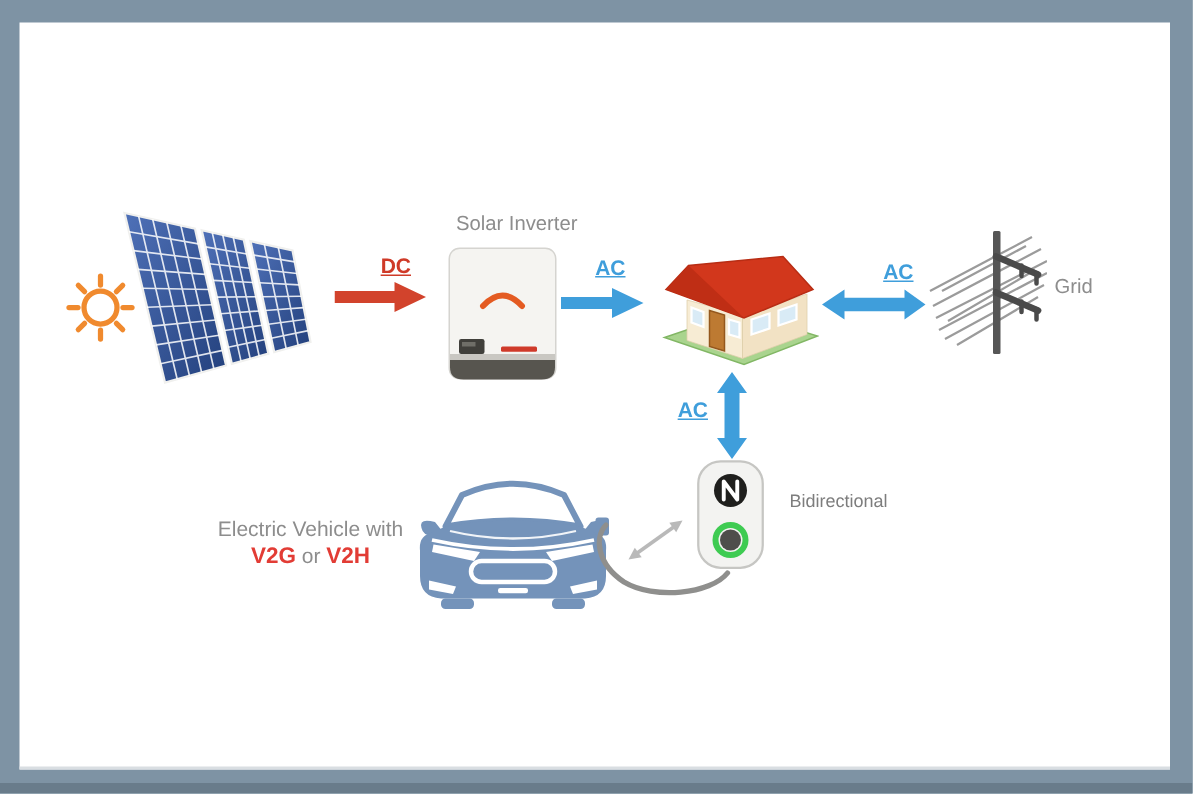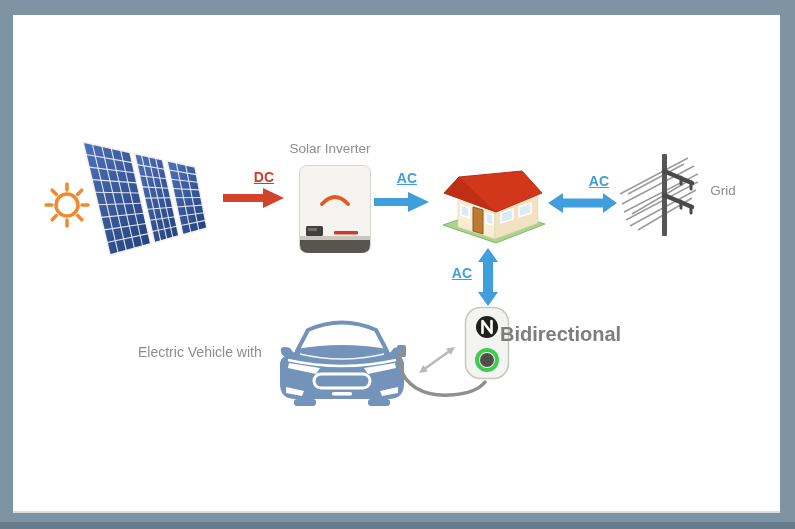--- a/index.html
+++ b/index.html
@@ -2,26 +2,26 @@
 <html><head>
 <meta charset="utf-8">
 <style>
   html,body{margin:0;padding:0;background:#7e93a4;}
   .stage{position:relative;width:795px;height:529px;background:#7e93a4;overflow:hidden;
          font-family:"Liberation Sans", sans-serif;}
   .abs{position:absolute;}
   .canvas{position:absolute;left:13px;top:15px;width:767px;height:496px;background:#ffffff;
           border-bottom:2px solid #d9dee2;}
   .bottom-shade{position:absolute;left:0;bottom:0;width:795px;height:7px;background:#697c8b;}
-  .nlabel{color:#8d8d8d;font-size:13.5px;text-align:center;line-height:15px;}
+  .nlabel{color:#8d8d8d;font-size:13.5px;text-align:right;line-height:15px;}
   .flow-label{font-weight:bold;font-size:14px;text-align:right;line-height:15px;text-decoration:underline;}
   .dc-c{color:#cf3a28;}
   .ac-c{color:#3f9edb;}
-  .charger-label{color:#7d7d7d;font-weight:bold;font-size:20px;text-align:center;line-height:17px;}
-  .ev-text{color:#8d8d8d;font-size:14px;text-align:left;line-height:18px;}
+  .charger-label{color:#7d7d7d;font-weight:normal;font-size:12px;text-align:center;line-height:17px;}
+  .ev-text{color:#8d8d8d;font-size:14px;text-align:center;line-height:18px;}
   .ev-red{color:#e23c35;font-weight:bold;font-size:15px;}
   svg{display:block;}
 </style>
 </head>
 <body>
 
 <div class="stage">
   <div class="canvas"></div>
 
   <svg class="abs" style="left:41px;top:179px;" width="52" height="52" viewBox="0 0 52 52">
@@ -104,21 +104,21 @@
       <path d="M70 8 L2 44 M76 16 L4 54 M80 24 L6 62 M80 32 L8 70 M78 40 L12 76 M74 48 L20 80 M66 14 L10 44 M72 30 L14 64"></path>
     </g>
     <rect x="44" y="4" width="5" height="82" rx="1" fill="#565656"></rect>
     <g stroke="#4a4a4a" stroke-width="4.5" stroke-linecap="round">
       <path d="M46 21 L74 33 M46 45 L74 57"></path>
     </g>
     <g stroke="#4a4a4a" stroke-width="3" stroke-linecap="round">
       <path d="M63 27 L63 34 M73 32 L73 39 M63 51 L63 58 M73 56 L73 63"></path>
     </g>
   </svg>
-  <div class="abs nlabel" style="left:703px;top:183px;width:40px;text-align:center;">Grid</div>
+  <div class="abs nlabel" style="left:703px;top:183px;width:40px;text-align:left;">Grid</div>
 
   <div class="abs flow-label ac-c" style="left:436px;top:266px;width:36px;">AC</div>
   <svg class="abs" style="left:477px;top:248px;" width="22" height="58" viewBox="0 0 22 58">
     <polygon points="11,0 21,14 16,14 16,44 21,44 11,58 1,44 6,44 6,14 1,14" fill="#3f9edb"></polygon>
   </svg>
 
   <svg class="abs" style="left:464px;top:306px;" width="46" height="74" viewBox="0 0 46 74">
     <rect x="1.5" y="1.5" width="43" height="71" rx="15" fill="#f3f3f1" stroke="#c6c6c3" stroke-width="1.5"></rect>
     <circle cx="23" cy="21" r="11" fill="#1f1f1d"></circle>
     <path d="M18.5 27 L18.5 15 L27.5 27 L27.5 15" fill="none" stroke="#ffffff" stroke-width="2.6" stroke-linecap="round" stroke-linejoin="round"></path>
@@ -154,16 +154,21 @@
   </svg>
 
   <svg class="abs" style="left:414px;top:342px;" width="46" height="36" viewBox="0 0 46 36">
     <line x1="9" y1="28" x2="37" y2="8" stroke="#b9b9b9" stroke-width="2.5"></line>
     <polygon points="41,5 36.8,12.9 32.2,6.5" fill="#b9b9b9"></polygon>
     <polygon points="5,31 13.8,29.5 9.2,23.1" fill="#b9b9b9"></polygon>
   </svg>
 
   <div class="abs ev-text" style="left:138px;top:343px;width:138px;">
     <div>Electric Vehicle with</div>
+    <div>
+      <span class="ev-red">V2G</span>
+      <span>or</span>
+      <span class="ev-red">V2H</span>
+    </div>
   </div>
 
   <div class="bottom-shade"></div>
 </div>
 
 </body></html>

